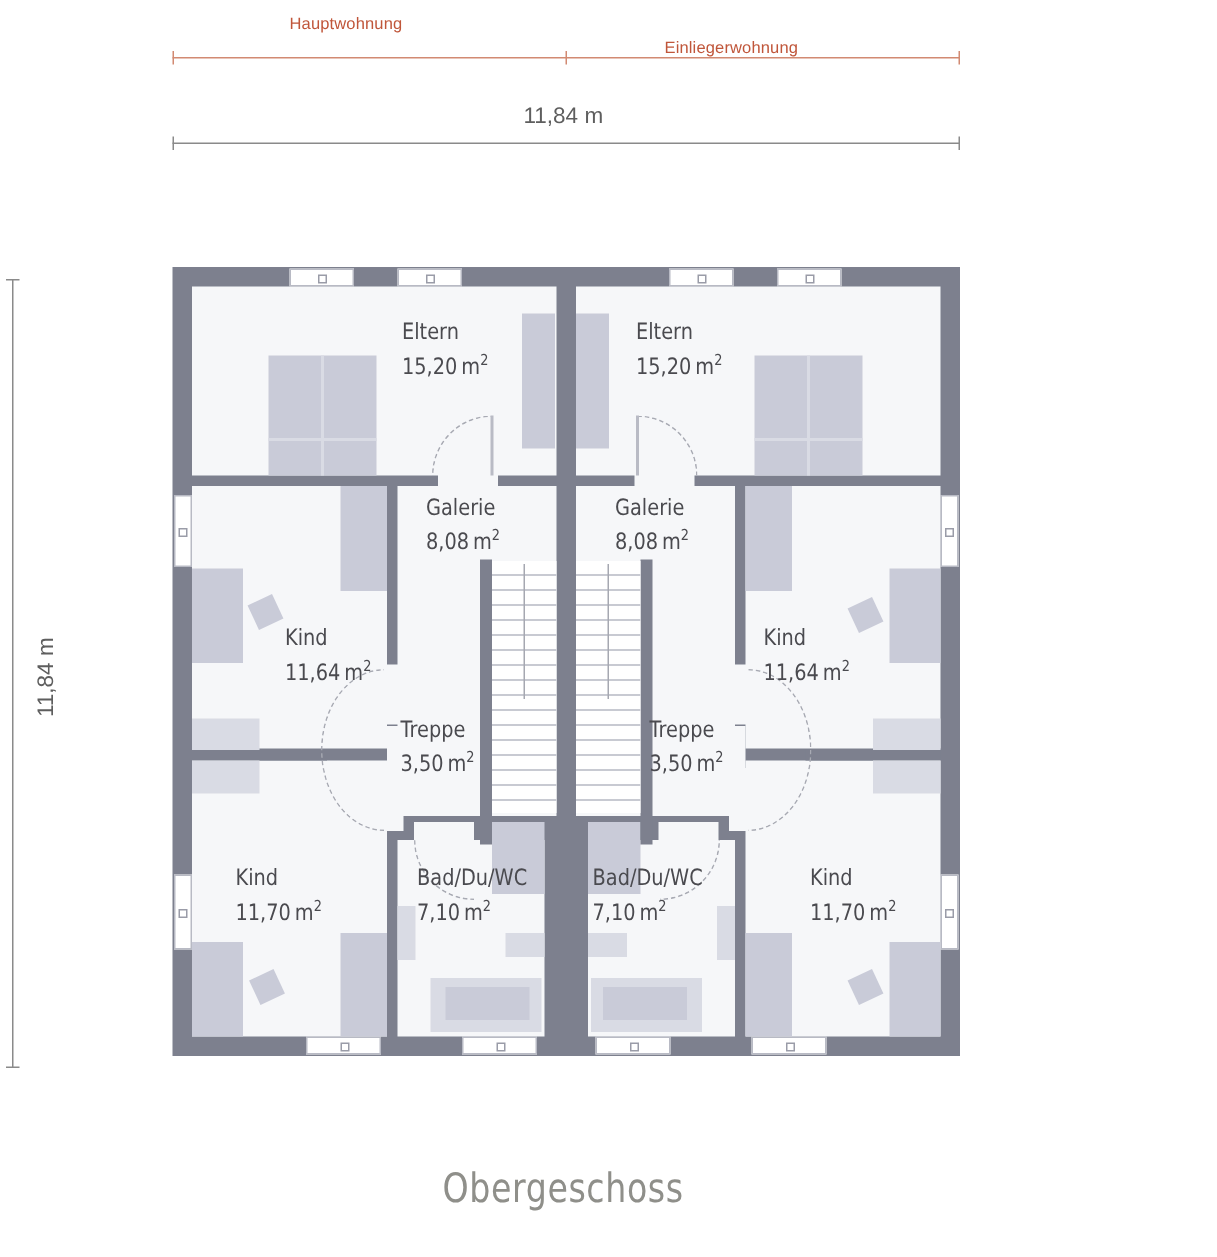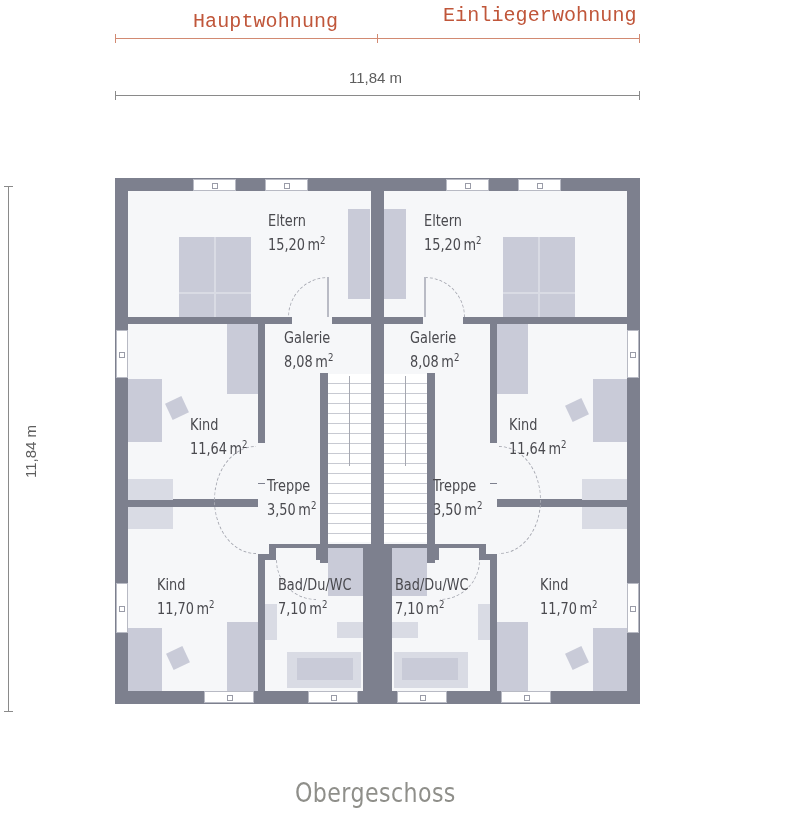--- a/index.html
+++ b/index.html
@@ -1,17 +1,17 @@
 <!DOCTYPE html>
 <html><head>
 <meta charset="utf-8">
 <style>
   html, body { margin: 0; padding: 0; background: #ffffff; }
   body { width: 811px; height: 838px; position: relative; overflow: hidden; font-family: "DejaVu Sans Condensed", "DejaVu Sans", sans-serif; }
-  .dim-label-top { position: absolute; font-size: 20px; color: #c0563a; font-family: Liberation Mono, monospace; letter-spacing: 0.1px; }
+  .dim-label-top { position: absolute; font-size: 11px; color: #c0563a; font-family: Liberation Sans, sans-serif; letter-spacing: 0.1px; }
   .dim-label { position: absolute; font-size: 15px; color: #5e5e5e; font-family: "Liberation Sans", sans-serif; }
   .hline { position: absolute; height: 1px; }
   .vline { position: absolute; width: 1px; }
   .tick { position: absolute; width: 1px; height: 9px; }
   .vtick { position: absolute; height: 1px; width: 9px; }
   .wall { position: absolute; background: #7d808e; }
   .floor { position: absolute; background: #f6f7f9; }
   .furn { position: absolute; background: #c9cbd8; }
   .furn-l { position: absolute; background: #d9dbe4; }
   .win { position: absolute; background: #ffffff; border: 1px solid #b8bac4; box-sizing: border-box; }
@@ -26,21 +26,21 @@
   .door-arc { position: absolute; border: 1.2px dashed #a8aab3; border-radius: 50%; box-sizing: border-box; }
   .door-leaf { position: absolute; background: #b9bbc5; }
   .title { position: absolute; font-size: 27px; color: #8f8f8a; font-family: "DejaVu Sans", sans-serif; transform: scaleX(0.82); transform-origin: left top; letter-spacing: 0.5px; }
   .vlabel { position: absolute; font-size: 15px; color: #5e5e5e; font-family: "Liberation Sans", sans-serif; transform: rotate(-90deg); transform-origin: left top; white-space: nowrap; }
 </style>
 </head>
 <body>
 
 <div>
   <span class="dim-label-top" style="left:193px; top:10px;">Hauptwohnung</span>
-  <span class="dim-label-top" style="left:443px; top:4px;">Einliegerwohnung</span>
+  <span class="dim-label-top" style="left:443px; top:26px;">Einliegerwohnung</span>
   <div class="hline" style="left:115px; top:38px; width:525px; background:#d28a72;"></div>
   <div class="tick" style="left:115px; top:34px; background:#d28a72;"></div>
   <div class="tick" style="left:377px; top:34px; background:#d28a72;"></div>
   <div class="tick" style="left:639px; top:34px; background:#d28a72;"></div>
 
   <span class="dim-label" style="left:349px; top:69px;">11,84 m</span>
   <div class="hline" style="left:115px; top:95px; width:525px; background:#8a8a8a;"></div>
   <div class="tick" style="left:115px; top:91px; background:#8a8a8a;"></div>
   <div class="tick" style="left:639px; top:91px; background:#8a8a8a;"></div>
 

